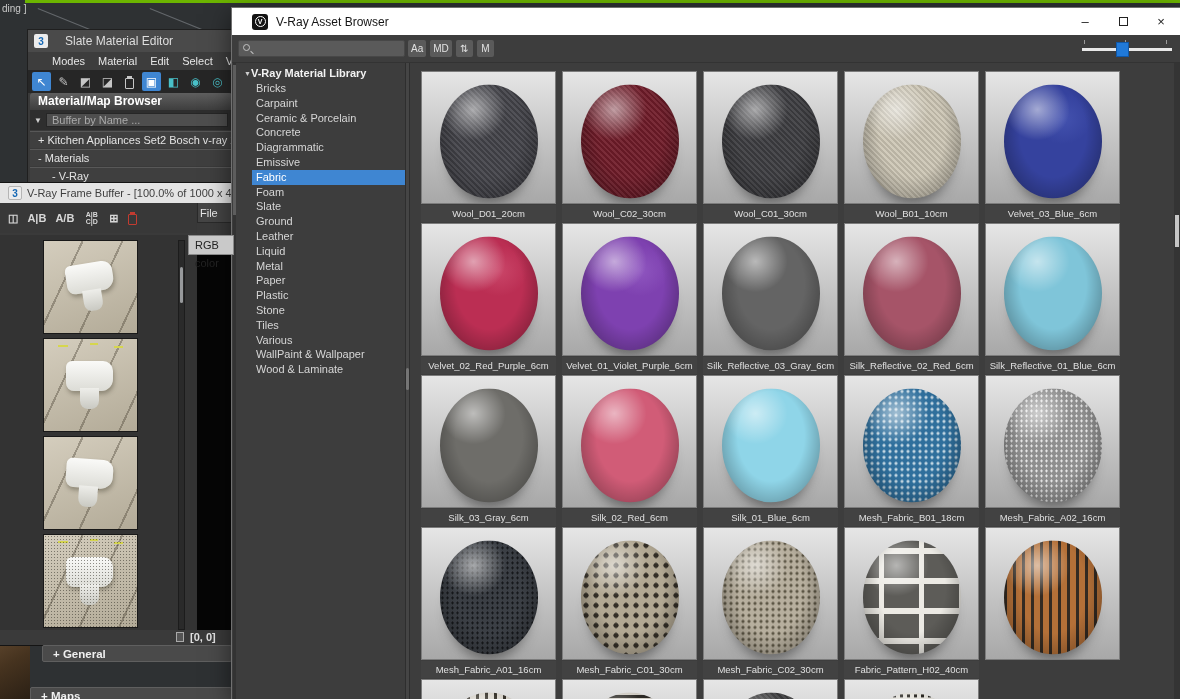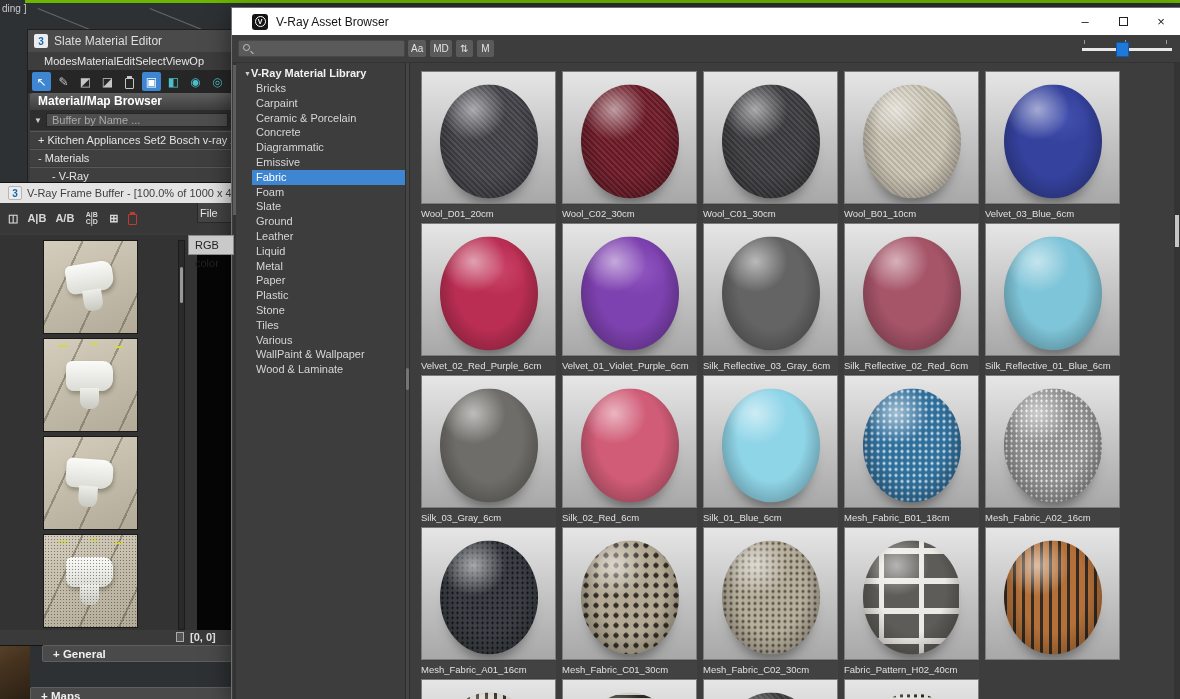--- a/index.html
+++ b/index.html
@@ -13,22 +13,22 @@
   .diag{position:absolute;height:1px;background:#63676b;transform-origin:0 0;}
   .d1{left:38px;top:8px;width:215px;transform:rotate(22deg);}
   .d2{left:150px;top:8px;width:265px;transform:rotate(22deg);}
   .brown{position:absolute;left:0;top:598px;width:30px;height:101px;
          background:linear-gradient(150deg,#7a5c3e,#46331f 60%,#2b2015);}
   
   .slate{position:absolute;left:28px;top:30px;width:206px;height:615px;background:#3a3a3a;box-shadow:0 0 0 1px #1f1f1f;}
   .slate-title{position:absolute;left:0;top:0;right:0;height:22px;background:#4a4a4a;display:flex;align-items:center;gap:6px;padding-left:6px;}
   .max-icon{width:14px;height:14px;background:#ececec;color:#1668b4;font-weight:bold;font-size:10px;
             display:flex;align-items:center;justify-content:center;border-radius:2px;flex:none;}
-  .slate-title-text{color:#dedede;font-size:12px;white-space:nowrap;}
-  .slate-menus{position:absolute;top:22px;height:18px;left:0;right:0;background:#3d3d3d;display:flex;padding-left:16px;align-items:center;}
+  .slate-title-text{color:#dedede;font-size:12px;white-space:nowrap;margin-left:11px;}
+  .slate-menus{position:absolute;top:22px;height:18px;left:0;right:0;background:#3d3d3d;display:flex;gap:13px;padding-left:24px;align-items:center;}
   .menu-item{color:#e6e6e6;font-size:11px;}
   .slate-toolbar{position:absolute;top:40px;height:23px;left:0;right:0;background:#262626;display:flex;align-items:center;gap:3px;padding-left:4px;}
   .sicon{width:19px;height:19px;display:flex;align-items:center;justify-content:center;color:#c6c6c6;font-size:12px;border-radius:2px;flex:none;}
   .sicon.hl{background:var(--accent,#3f86d2);color:#fff;}
   .sicon.teal{color:#49c0c8;}
   .trash{width:9px;height:11px;border:1px solid currentColor;border-radius:1px;position:relative;margin-top:3px;}
   .trash::before{content:"";position:absolute;top:-3px;left:1px;right:1px;height:2px;background:currentColor;}
   .mmb-header{position:absolute;top:63px;left:2px;right:2px;height:17px;background:linear-gradient(#5f5f5f,#3e3e3e);
               color:#fff;font-weight:bold;font-size:12px;padding-left:8px;line-height:17px;border-radius:3px 3px 0 0;}
   .mmb-search{position:absolute;top:80px;left:2px;right:2px;height:20px;background:#2e2e2e;display:flex;align-items:center;gap:4px;padding-left:4px;}
@@ -102,21 +102,21 @@
   .cat.sel{background:var(--accent,#3f86d2);color:#fff;}
   .splitter{position:absolute;left:173px;top:0;bottom:0;width:5px;background:#454545;border-left:1px solid #2e2e2e;border-right:1px solid #2e2e2e;}
   .grip{position:absolute;left:0;top:305px;width:3px;height:22px;background:#757575;border-radius:2px;}
   .grid{position:absolute;left:178px;top:0;right:6px;bottom:0;overflow:hidden;display:flex;flex-wrap:wrap;
         align-content:flex-start;column-gap:6px;row-gap:1px;padding:8px 0 0 11px;}
   .card{width:135px;height:151px;position:relative;flex:none;}
   .thumb{position:absolute;inset:0 0 18px 0;background:linear-gradient(#e6e6e6,#c2c2c2 55%,#a8a8a8);border:1px solid #7c7c7c;overflow:hidden;}
   .sphere{position:absolute;left:50%;top:50%;width:98px;height:114px;border-radius:50%;transform:translate(-50%,-47%);
           box-shadow:0 14px 12px -8px rgba(55,55,55,.55);}
   .card-label{position:absolute;left:0;right:0;bottom:0;height:17px;background:#424242;color:#e0e0e0;font-size:9.5px;
-              text-align:left;line-height:17px;overflow:hidden;white-space:nowrap;}
+              text-align:center;line-height:17px;overflow:hidden;white-space:nowrap;}
   .ab-scroll{position:absolute;right:0;top:0;width:6px;bottom:0;background:#343434;}
   .ab-scroll-thumb{position:absolute;left:1px;right:1px;top:152px;height:32px;background:#c6c6c6;}
 </style>
 </head>
 <body>
 
 <div class="stage">
   <div class="desktop">
     <div class="green-line"></div>
     <div class="title-frag">ding ]</div>

